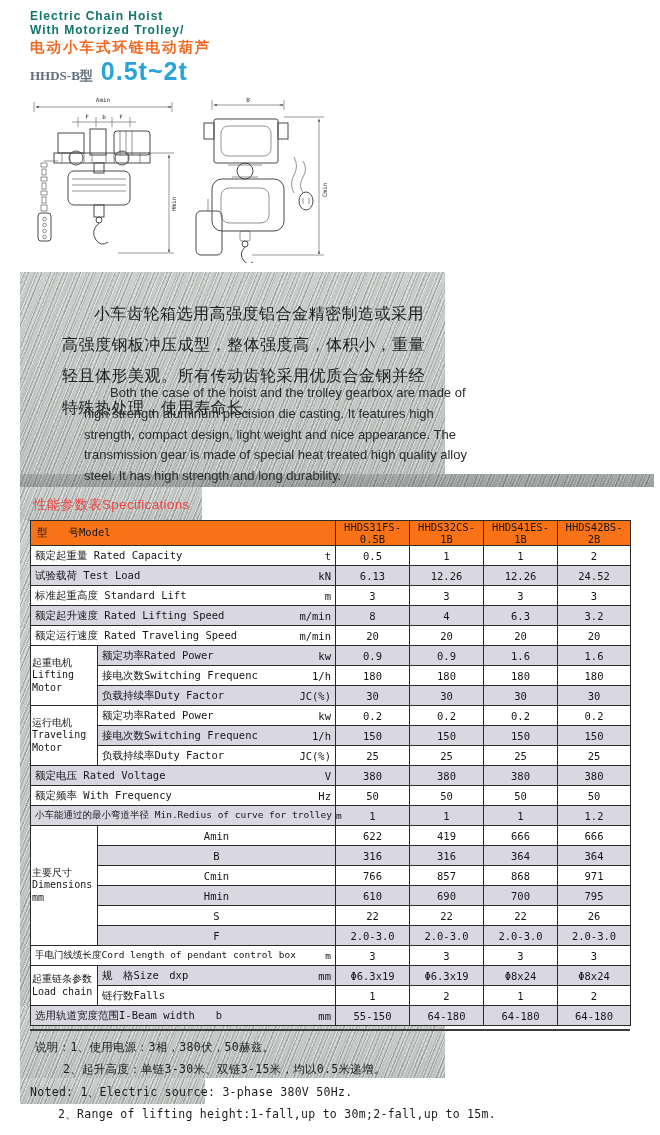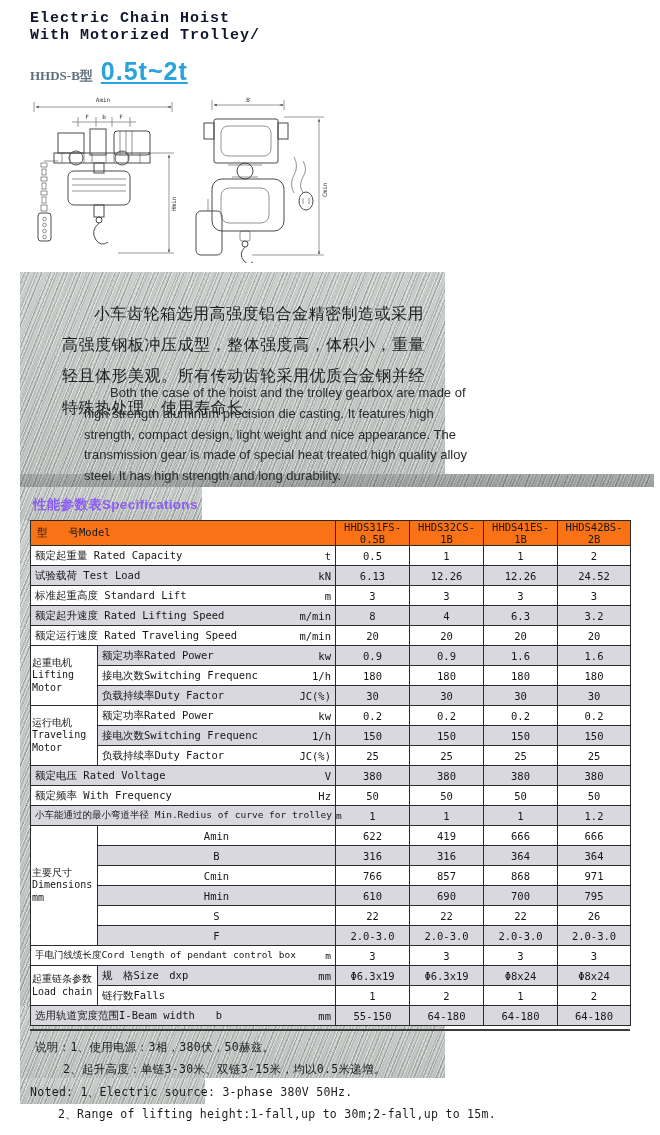--- a/index.html
+++ b/index.html
@@ -12,43 +12,43 @@
     position:absolute;
     background:
       repeating-linear-gradient(112deg, rgba(255,255,255,.45) 0 1px, rgba(255,255,255,0) 1px 3px),
       repeating-linear-gradient(112deg, rgba(96,104,100,.28) 0 1px, rgba(0,0,0,0) 1px 4px),
       repeating-linear-gradient(292deg, rgba(120,128,124,.20) 0 2px, rgba(0,0,0,0) 2px 7px),
       linear-gradient(#c9cdca,#b9beba);
   }
   .tex.dark{filter:brightness(.82);}
   
   .hdr{position:absolute;left:30px;top:10px;}
-  .hdr .en{font-size:15px;font-weight:bold;color:#0f172a;letter-spacing:1px;line-height:1.15;font-family:Liberation Mono, monospace;}
+  .hdr .en{font-size:12px;font-weight:bold;color:#0f766e;letter-spacing:1px;line-height:1.15;}
   .hdr .cn{font-size:14.5px;font-weight:bold;color:#f26a21;letter-spacing:2px;line-height:1.25;}
   .modelline{position:absolute;left:30px;top:57px;display:flex;align-items:baseline;gap:8px;}
   .modelline .prefix{font-family:"Liberation Serif",serif;font-size:13px;color:#5f6e7a;font-weight:bold;}
-  .modelline .range{font-size:25px;font-weight:bold;color:#29a3dc;letter-spacing:1px;text-decoration:underline;}
+  .modelline .range{font-size:25px;font-weight:bold;color:#29a3dc;letter-spacing:1px;}
   
   svg{position:absolute;}
   svg text{font-family:"DejaVu Sans Mono",monospace;font-size:6px;fill:#333;}
   svg .ln{stroke:#4a4a4a;stroke-width:1;fill:none;}
   svg .th{stroke:#4a4a4a;stroke-width:.6;fill:none;}
   svg .dim{stroke:#555;stroke-width:.6;fill:none;}
   
   .desc-cn{
     position:absolute;left:62px;top:298px;width:372px;
     font-family:"DejaVu Serif","Liberation Serif",serif;
     font-size:16px;color:#1d1d1d;line-height:1.95;text-indent:2em;letter-spacing:.5px;
   }
   .desc-en{
     position:absolute;left:60px;top:383px;width:388px;
     font-size:13px;color:#2a2a2a;line-height:1.6;text-indent:2em;padding-left:24px;
   }
   
-  .tbl-title{position:absolute;left:33px;top:496px;font-size:13.5px;font-weight:bold;color:#8b5cf6;letter-spacing:.3px;}
+  .tbl-title{position:absolute;left:33px;top:496px;font-size:13.5px;font-weight:normal;color:#ef4444;letter-spacing:.3px;}
   table.spec{
     position:absolute;left:30px;top:520px;width:600px;
     border-collapse:collapse;table-layout:fixed;
     font-family:"DejaVu Sans Mono","Liberation Mono",monospace;
     font-size:10.5px;color:#161616;
   }
   table.spec th, table.spec td{border:1px solid #2b2b2b;padding:0 4px;height:19px;background:#fff;}
   table.spec thead th{background:#f97316;font-weight:normal;text-align:center;height:21px;}
   table.spec thead th.model-th{text-align:left;padding-left:6px;}
   table.spec tr.shaded td{background:#d9d8e0;}
@@ -70,20 +70,21 @@
 <div class="tex" style="left:20px;top:272px;width:425px;height:202px;"></div>
 <div class="tex dark" style="left:20px;top:474px;width:634px;height:13px;"></div>
 <div class="tex" style="left:20px;top:487px;width:182px;height:33px;"></div>
 <div class="tex" style="left:20px;top:520px;width:425px;height:486px;"></div>
 <div class="tex" style="left:20px;top:1006px;width:425px;height:72px;"></div>
 <div class="tex" style="left:20px;top:1078px;width:185px;height:26px;"></div>
 
 <div class="hdr">
   <div class="en">Electric Chain Hoist</div>
   <div class="en">With Motorized Trolley/</div>
+  <div class="cn">电动小车式环链电动葫芦</div>
 </div>
 <div class="modelline">
   <span class="prefix">HHDS-B型</span>
   <span class="range">0.5t~2t</span>
 </div>
 
 <svg style="left:28px;top:93px;" width="152" height="172" viewBox="0 0 152 172">
   <defs>
     <marker id="aw1" markerWidth="6" markerHeight="6" refX="3" refY="3" orient="auto">
       <path d="M0,3 L6,1 L6,5 Z" fill="#555"></path>

